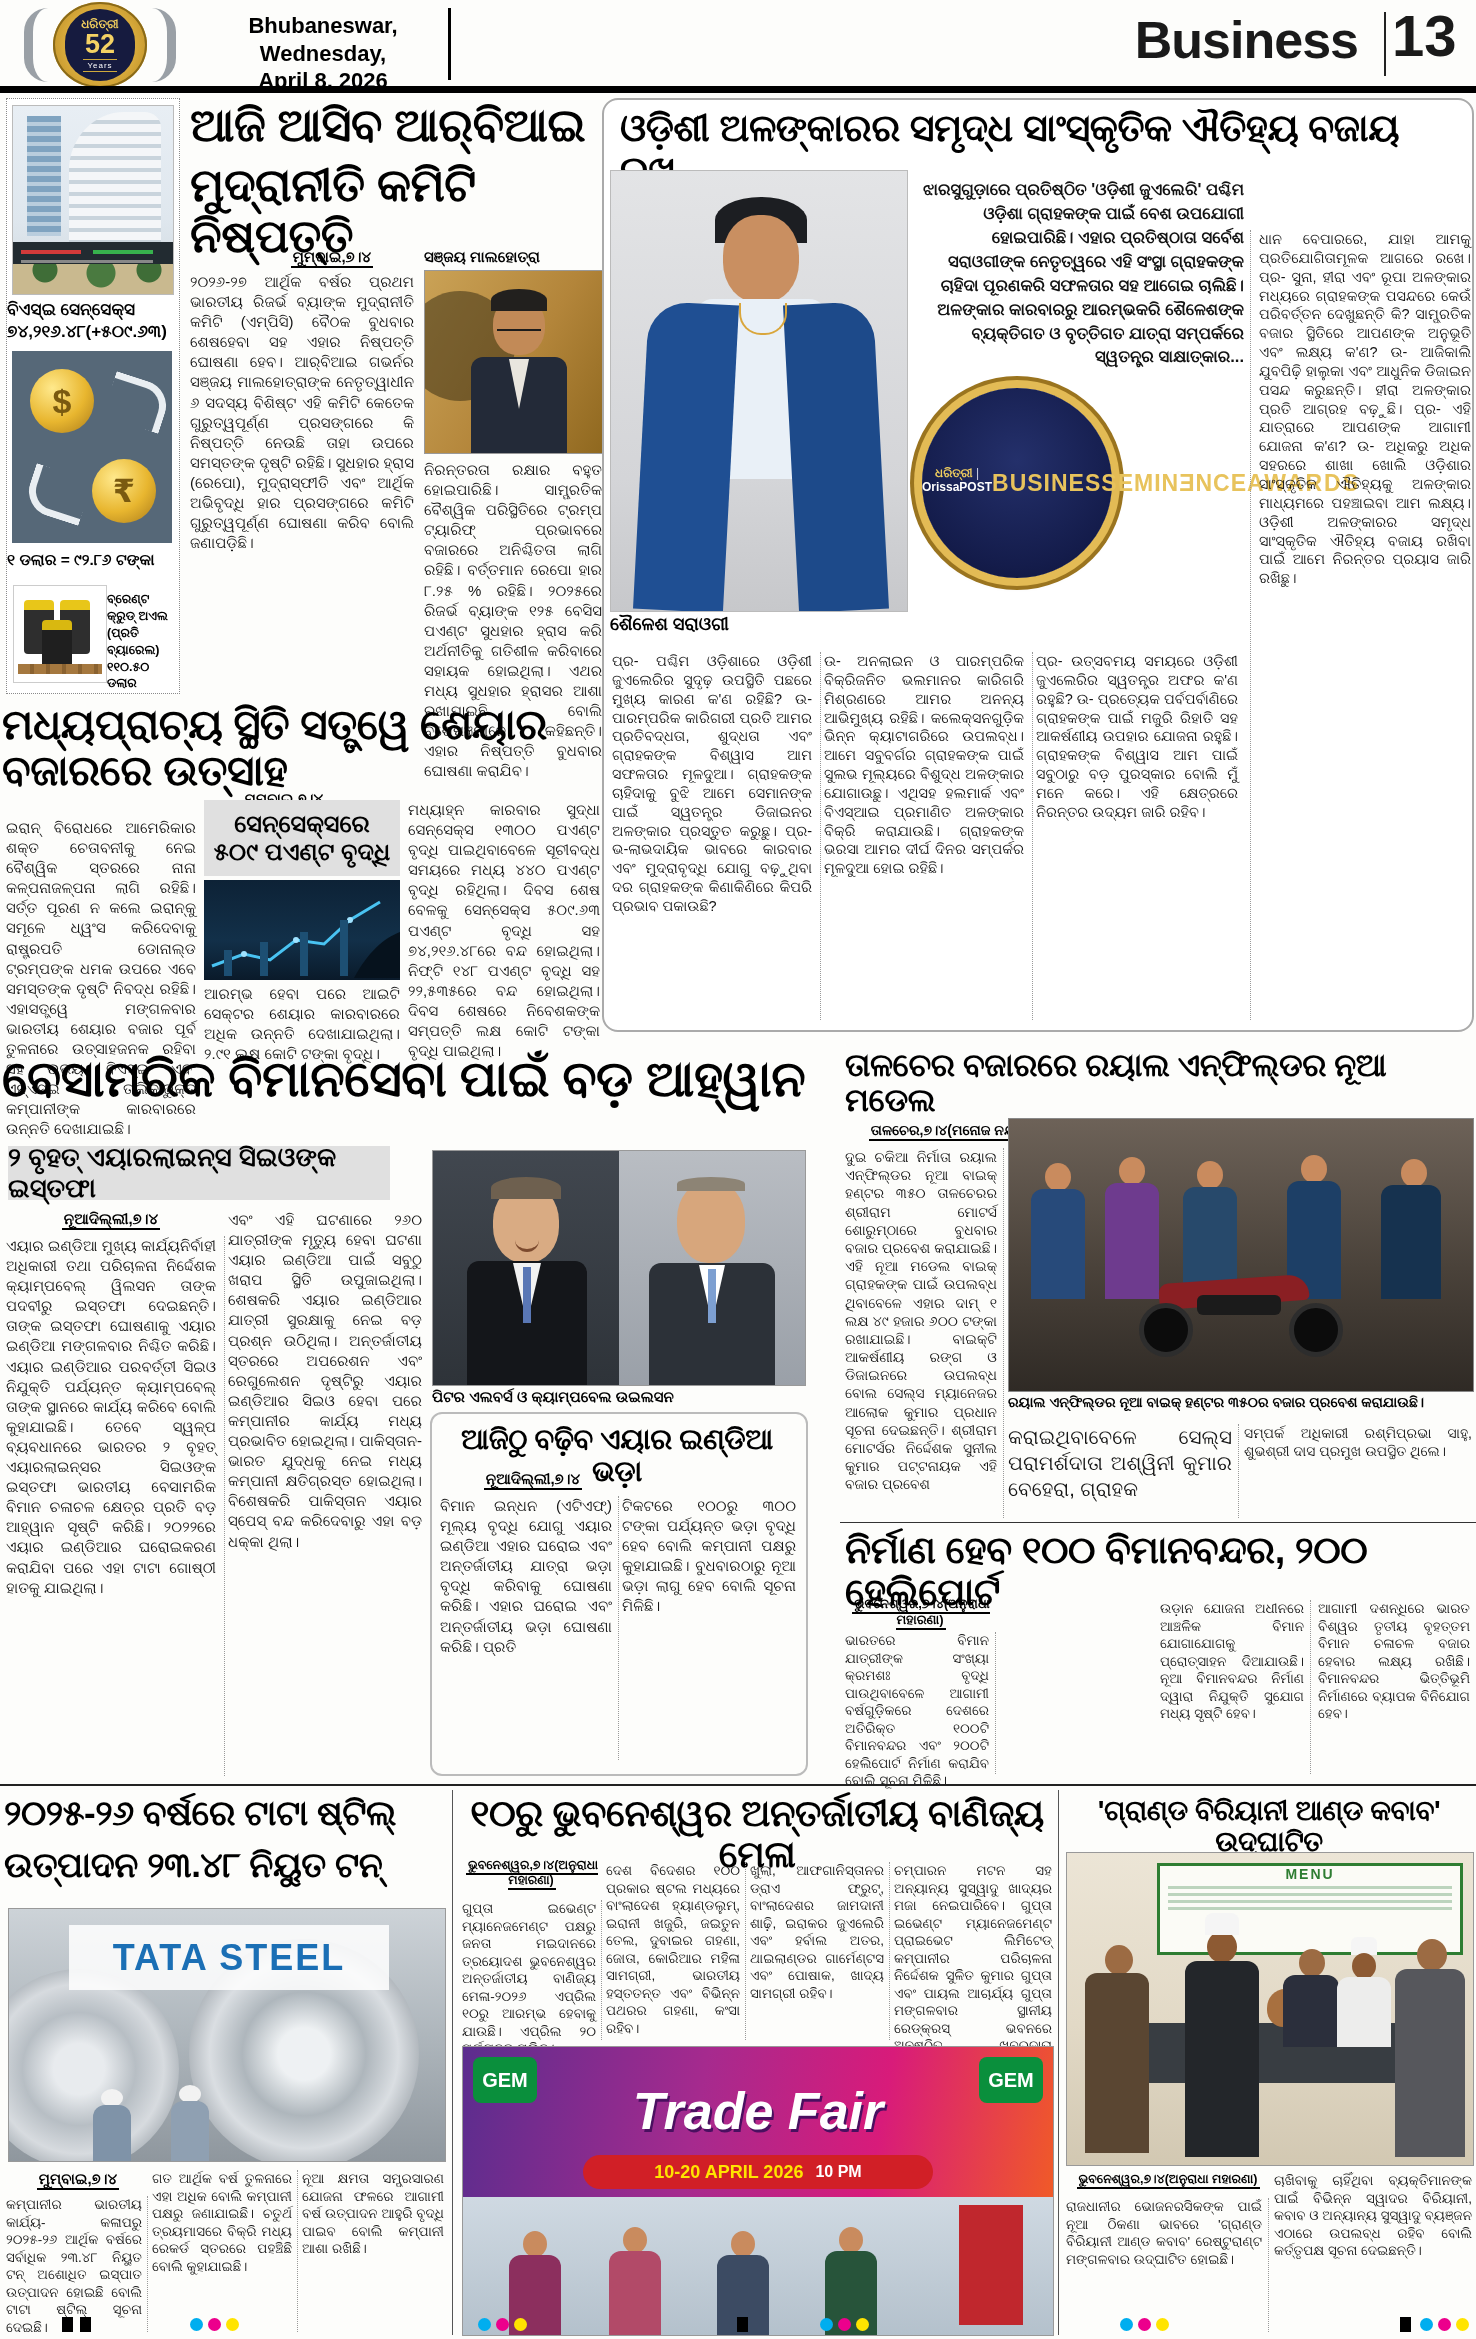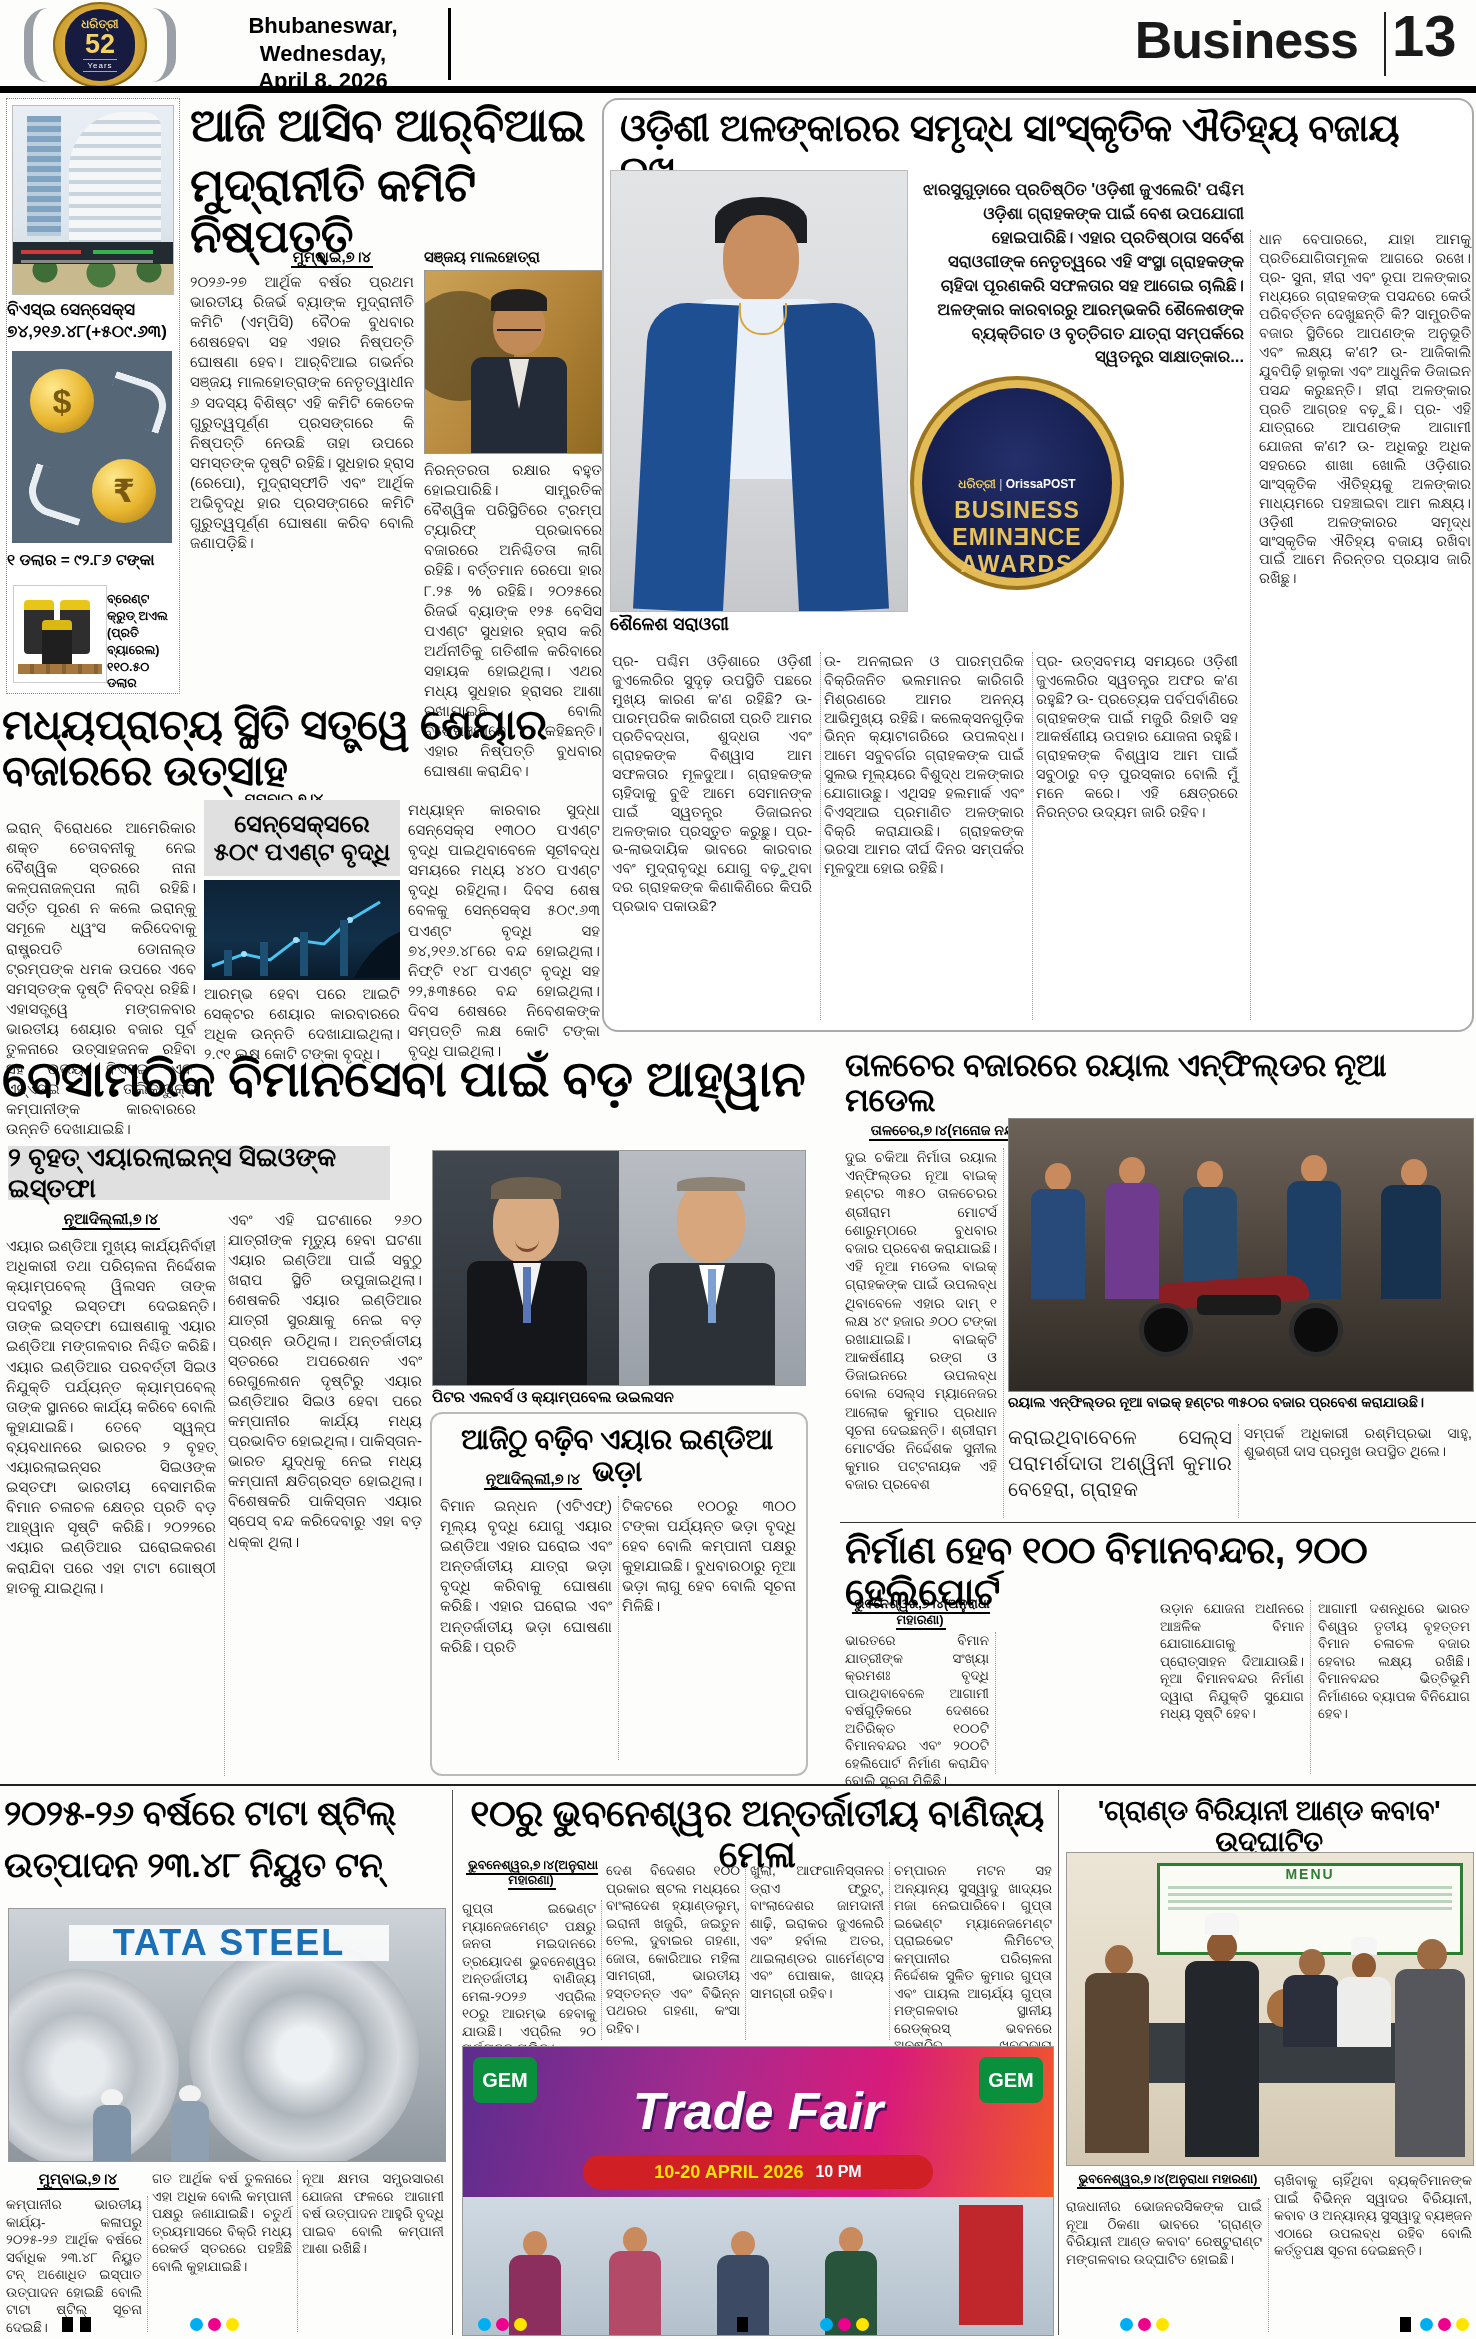--- a/index.html
+++ b/index.html
@@ -108,21 +108,21 @@
     <div class="pers-hd" style="left:112px;top:44px;width:76px;height:88px;background:#c98f61;border-radius:46%;"></div>
     <div class="abs" style="left:84px;top:128px;width:132px;height:180px;background:#e9f0f7;border-radius:18px 18px 0 0;"></div>
     <div class="abs" style="left:30px;top:132px;width:90px;height:308px;background:#1f4f93;border-radius:40px 0 0 0;transform:rotate(3deg);"></div>
     <div class="abs" style="left:180px;top:132px;width:90px;height:308px;background:#1d4a8a;border-radius:0 40px 0 0;transform:rotate(-3deg);"></div>
     <div class="abs" style="left:128px;top:132px;width:44px;height:30px;border:2px solid #d9a63c;border-top:none;border-radius:0 0 22px 22px;"></div>
   </div>
   <div class="abs cap" style="left:610px;top:614px;width:296px;font-size:18px;">ଶୈଳେଶ ସରାଓଗୀ</div>
 
   <div class="abs" style="left:914px;top:178px;width:330px;height:206px;font-size:16.5px;font-weight:bold;line-height:1.45;text-align:right;color:#111;">ଝାରସୁଗୁଡ଼ାରେ ପ୍ରତିଷ୍ଠିତ 'ଓଡ଼ିଶୀ ଜୁଏଲେରି' ପଶ୍ଚିମ ଓଡ଼ିଶା ଗ୍ରାହକଙ୍କ ପାଇଁ ବେଶ ଉପଯୋଗୀ ହୋଇପାରିଛି। ଏହାର ପ୍ରତିଷ୍ଠାତା ସର୍ବେଶ ସରାଓଗୀଙ୍କ ନେତୃତ୍ୱରେ ଏହି ସଂସ୍ଥା ଗ୍ରାହକଙ୍କ ଚାହିଦା ପୂରଣକରି ସଫଳତାର ସହ ଆଗେଇ ଚାଲିଛି। ଅଳଙ୍କାର କାରବାରରୁ ଆରମ୍ଭକରି ଶୈଳେଶଙ୍କ ବ୍ୟକ୍ତିଗତ ଓ ବୃତ୍ତିଗତ ଯାତ୍ରା ସମ୍ପର୍କରେ ସ୍ୱତନ୍ତ୍ର ସାକ୍ଷାତ୍କାର...</div>
 
-  <div class="abs" style="left:922px;top:388px;width:190px;height:190px;border-radius:50%;background:radial-gradient(circle at 50% 38%,#24306b 0%,#141c4b 70%,#0d1338 100%);box-shadow:0 0 0 8px #e3bb55,0 0 0 12px #9a741f,0 4px 10px rgba(0,0,0,.4);display:flex;flex-direction:column;align-items:center;justify-content:flex-end;text-align:center;">
+  <div class="abs" style="left:922px;top:388px;width:190px;height:190px;border-radius:50%;background:radial-gradient(circle at 50% 38%,#24306b 0%,#141c4b 70%,#0d1338 100%);box-shadow:0 0 0 8px #e3bb55,0 0 0 12px #9a741f,0 4px 10px rgba(0,0,0,.4);display:flex;flex-direction:row;align-items:center;justify-content:space-between;text-align:center;">
     <div style="font-size:12px;color:#fff;margin-bottom:6px;">
       <span style="color:#f2cf5e;font-weight:bold;">ଧରିତ୍ରୀ</span>
       <span style="color:#cfd4ea;"> | </span>
       <span style="font-weight:bold;color:#fff;">OrissaPOST</span>
     </div>
     <div style="font-size:23px;font-weight:bold;color:#e8c35c;letter-spacing:1px;">BUSINESS</div>
     <div style="font-size:23px;font-weight:bold;color:#e8c35c;letter-spacing:1px;">EMINƎNCE</div>
     <div style="font-size:23px;font-weight:bold;color:#e8c35c;letter-spacing:2px;">AWARDS</div>
   </div>
 
@@ -222,21 +222,21 @@
 
   <div class="abs" style="left:0;top:1784px;width:1476px;height:2px;background:#222;"></div>
   <div class="abs" style="left:452px;top:1790px;width:1px;height:545px;background:#555;"></div>
   <div class="abs" style="left:1058px;top:1790px;width:1px;height:545px;background:#555;"></div>
 
   <div class="abs hl" style="left:4px;top:1794px;width:444px;font-size:35px;">୨୦୨୫-୨୬ ବର୍ଷରେ ଟାଟା ଷ୍ଟିଲ୍</div>
   <div class="abs hl" style="left:4px;top:1846px;width:444px;font-size:35px;">ଉତ୍ପାଦନ ୨୩.୪୮ ନିୟୁତ ଟନ୍</div>
   <div class="abs ph" style="left:8px;top:1908px;width:436px;height:252px;background:linear-gradient(180deg,#cdd3d8 0%,#aeb6bc 50%,#8f979e 100%);border:1px solid #999;">
     <div class="abs" style="left:-30px;top:60px;width:200px;height:200px;border-radius:50%;background:radial-gradient(circle,#e8ebee 18%,#b7bec4 40%,#d7dbdf 60%,#9aa2a9 80%);"></div>
     <div class="abs" style="left:180px;top:30px;width:230px;height:230px;border-radius:50%;background:radial-gradient(circle,#eef1f3 16%,#aeb6bc 38%,#dadee2 58%,#8f979e 82%);"></div>
-    <div class="abs" style="left:60px;top:16px;width:320px;height:36px;background:rgba(255,255,255,.85);display:flex;align-items:center;justify-content:center;">
+    <div class="abs" style="left:60px;top:16px;width:320px;height:65px;background:rgba(255,255,255,.85);display:flex;align-items:center;justify-content:center;">
       <span style="font-size:36px;font-weight:bold;color:#1b6fb5;letter-spacing:2px;">TATA STEEL</span>
     </div>
     <div class="pers-hd" style="left:92px;top:180px;width:22px;height:18px;background:#f2f2f2;"></div>
     <div class="pers-bd" style="left:84px;top:196px;width:38px;height:56px;background:#7f93a8;"></div>
     <div class="pers-hd" style="left:170px;top:176px;width:22px;height:18px;background:#f2f2f2;"></div>
     <div class="pers-bd" style="left:162px;top:192px;width:38px;height:60px;background:#8fa0b2;"></div>
   </div>
   <div class="abs dl" style="left:8px;top:2170px;width:140px;"><span>ମୁମ୍ବାଇ,୭।୪</span></div>
   <div class="abs small-txt dot-r" style="left:6px;top:2196px;width:136px;height:136px;padding-right:5px;font-size:13.5px;">କମ୍ପାନୀର ଭାରତୀୟ କାର୍ଯ୍ୟ- କଳାପରୁ ୨୦୨୫-୨୬ ଆର୍ଥିକ ବର୍ଷରେ ସର୍ବାଧିକ ୨୩.୪୮ ନିୟୁତ ଟନ୍ ଅଶୋଧିତ ଇସ୍ପାତ ଉତ୍ପାଦନ ହୋଇଛି ବୋଲି ଟାଟା ଷ୍ଟିଲ୍ ସୂଚନା ଦେଇଛି।</div>
   <div class="abs small-txt dot-r" style="left:152px;top:2170px;width:140px;height:162px;padding-right:5px;font-size:13.5px;">ଗତ ଆର୍ଥିକ ବର୍ଷ ତୁଳନାରେ ଏହା ଅଧିକ ବୋଲି କମ୍ପାନୀ ପକ୍ଷରୁ ଜଣାଯାଇଛି। ଚତୁର୍ଥ ତ୍ରୟମାସରେ ବିକ୍ରି ମଧ୍ୟ ରେକର୍ଡ ସ୍ତରରେ ପହଞ୍ଚିଛି ବୋଲି କୁହାଯାଇଛି।</div>

